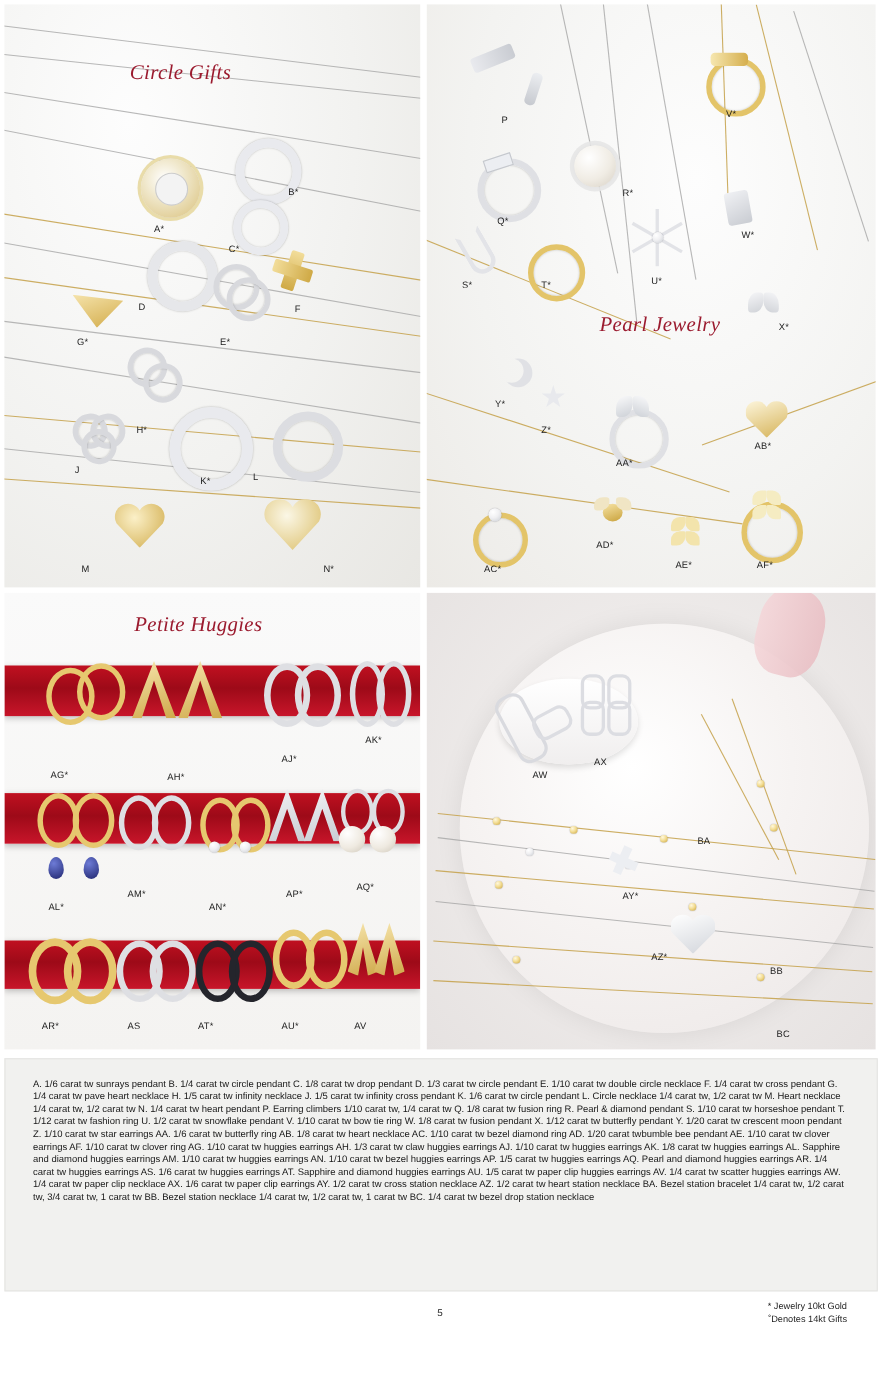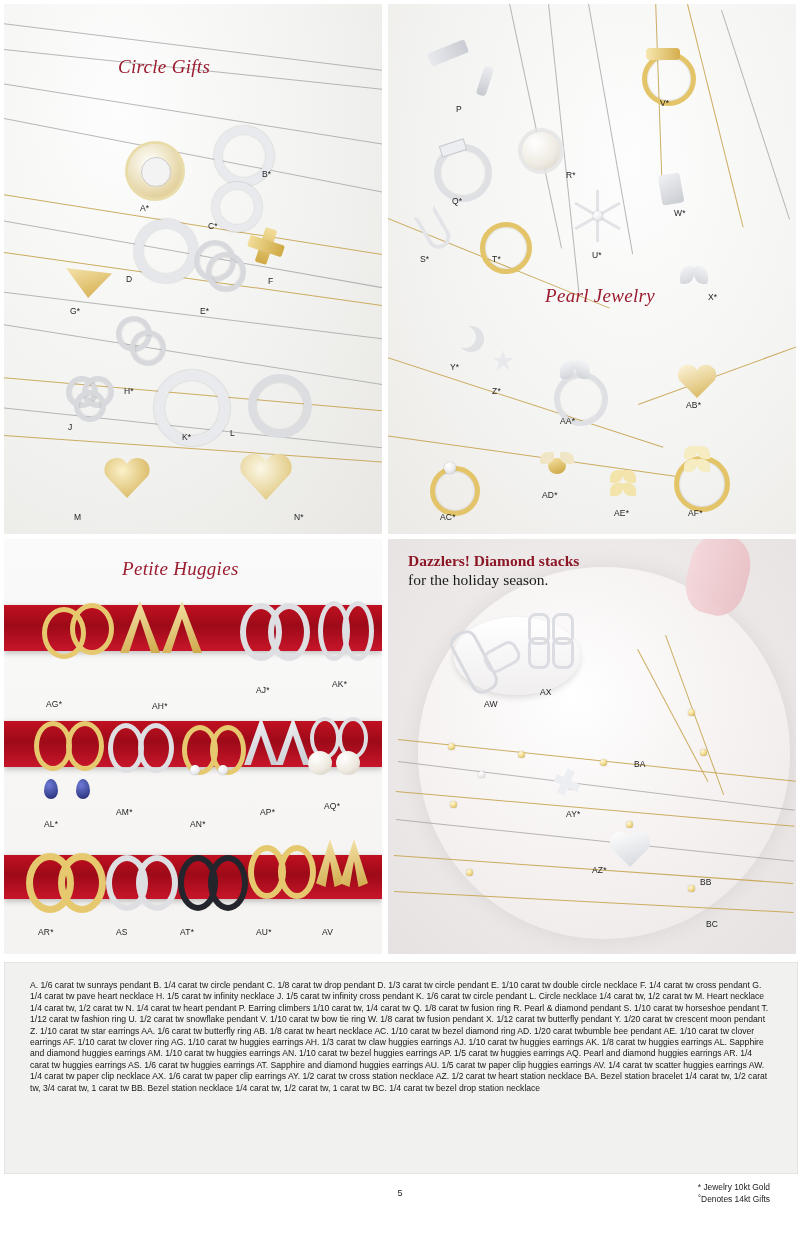--- a/index.html
+++ b/index.html
@@ -302,21 +302,21 @@
 
     <div class="hoop" style="left:236px;top:64px;width:30px;height:46px;border-width:6px;"></div>
     <div class="hoop" style="left:264px;top:64px;width:30px;height:46px;border-width:6px;"></div>
 
     <div class="hoop" style="left:314px;top:62px;width:22px;height:50px;border-width:5px;"></div>
     <div class="hoop" style="left:338px;top:62px;width:22px;height:50px;border-width:5px;"></div>
 
     <div class="lbl" style="left:42px;top:160px;">AG*</div>
     <div class="lbl" style="left:148px;top:162px;">AH*</div>
     <div class="lbl" style="left:252px;top:146px;">AJ*</div>
-    <div class="lbl" style="left:328px;top:140px;">AK*</div>
+    <div class="lbl" style="left:328px;top:128px;">AK*</div>
 
     <div class="hoop gold" style="left:30px;top:182px;width:28px;height:40px;border-width:5px;"></div>
     <div class="hoop gold" style="left:62px;top:182px;width:28px;height:40px;border-width:5px;"></div>
     <div style="position:absolute;left:40px;top:240px;width:14px;height:20px;border-radius:50% 50% 50% 50%/60% 60% 40% 40%;background:radial-gradient(circle at 35% 30%,#6d7bd6,#20266f);"></div>
     <div style="position:absolute;left:72px;top:240px;width:14px;height:20px;border-radius:50% 50% 50% 50%/60% 60% 40% 40%;background:radial-gradient(circle at 35% 30%,#6d7bd6,#20266f);"></div>
 
     <div class="hoop" style="left:104px;top:184px;width:26px;height:40px;border-width:5px;"></div>
     <div class="hoop" style="left:134px;top:184px;width:26px;height:40px;border-width:5px;"></div>
 
     <div class="hoop gold" style="left:178px;top:186px;width:26px;height:40px;border-width:5px;"></div>
@@ -409,27 +409,23 @@
     <div style="position:absolute;left:222px;top:292px;width:40px;height:36px;
       background:linear-gradient(160deg,#ffffff,#d2d5db);
       clip-path:path('M20 36 L1 17 A10.5 10.5 0 0 1 20 6 A10.5 10.5 0 0 1 39 17 Z');"></div>
 
     <div class="lbl" style="left:96px;top:160px;">AW</div>
     <div class="lbl" style="left:152px;top:148px;">AX</div>
     <div class="lbl" style="left:178px;top:270px;">AY*</div>
     <div class="lbl" style="left:204px;top:326px;">AZ*</div>
     <div class="lbl" style="left:246px;top:220px;">BA</div>
     <div class="lbl" style="left:312px;top:338px;">BB</div>
-    <div class="lbl" style="left:318px;top:380px;text-align:center;">BC</div>
+    <div class="lbl" style="left:318px;top:396px;text-align:center;">BC</div>
   </div>
 
-  <div class="dazzler-head">
-    <b>Dazzlers! Diamond stacks</b><br>
-    <span>for the holiday season.</span>
-  </div>
 
   <div id="key-block"></div>
   <div id="key-text">A. 1/6 carat tw sunrays pendant   B. 1/4 carat tw circle pendant   C. 1/8 carat tw drop pendant   D. 1/3 carat tw circle pendant   E. 1/10 carat tw double circle necklace   F. 1/4 carat tw cross pendant   G. 1/4 carat tw pave heart necklace   H. 1/5 carat tw infinity necklace   J. 1/5 carat tw infinity cross pendant   K. 1/6 carat tw circle pendant   L. Circle necklace 1/4 carat tw,   1/2 carat tw   M. Heart necklace 1/4 carat tw,   1/2 carat tw   N. 1/4 carat tw heart pendant   P. Earring climbers 1/10 carat tw,   1/4 carat tw   Q. 1/8 carat tw fusion ring   R. Pearl &amp; diamond pendant   S. 1/10 carat tw horseshoe pendant   T. 1/12 carat tw fashion ring   U. 1/2 carat tw snowflake pendant   V. 1/10 carat tw bow tie ring   W. 1/8 carat tw fusion pendant   X. 1/12 carat tw butterfly pendant   Y. 1/20 carat tw crescent moon pendant   Z. 1/10 carat tw star earrings   AA. 1/6 carat tw butterfly ring   AB. 1/8 carat tw heart necklace   AC. 1/10 carat tw bezel diamond ring   AD. 1/20 carat twbumble bee pendant   AE. 1/10 carat tw clover earrings   AF. 1/10 carat tw clover ring   AG. 1/10 carat tw huggies earrings   AH. 1/3 carat tw claw huggies earrings   AJ. 1/10 carat tw huggies earrings   AK. 1/8 carat tw huggies earrings   AL. Sapphire and diamond huggies earrings   AM. 1/10 carat tw huggies earrings   AN. 1/10 carat tw bezel huggies earrings   AP. 1/5 carat tw huggies earrings   AQ. Pearl and diamond huggies earrings   AR. 1/4 carat tw huggies earrings   AS. 1/6 carat tw huggies earrings   AT. Sapphire and diamond huggies earrings   AU. 1/5 carat tw paper clip huggies earrings   AV. 1/4 carat tw scatter huggies earrings   AW. 1/4 carat tw paper clip necklace   AX. 1/6 carat tw paper clip earrings   AY. 1/2 carat tw cross station necklace   AZ. 1/2 carat tw heart station necklace   BA. Bezel station bracelet   1/4 carat tw, 1/2 carat tw, 3/4 carat tw, 1 carat tw BB. Bezel station necklace 1/4 carat tw, 1/2 carat tw, 1 carat tw   BC. 1/4 carat tw bezel drop station necklace</div>
 
   <div id="page-num">5</div>
   <div class="denote" id="denote-10">* Jewelry 10kt Gold</div>
   <div class="denote" id="denote-14">˚Denotes 14kt Gifts</div>
 
 </div>
 

